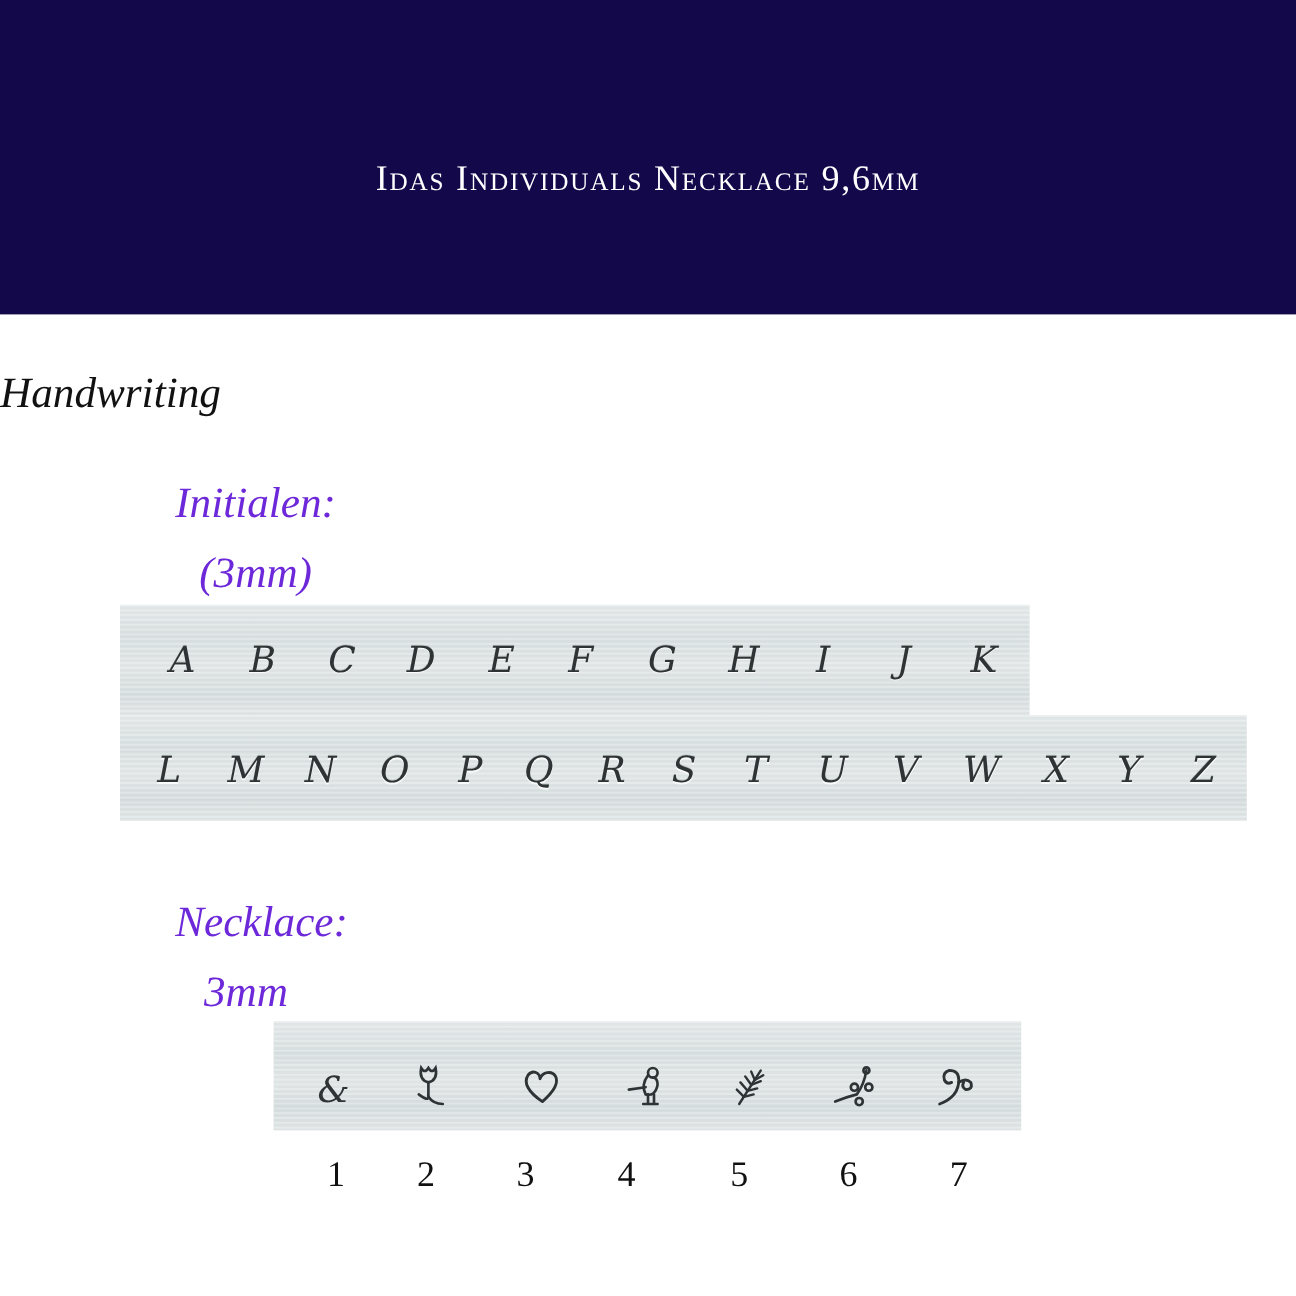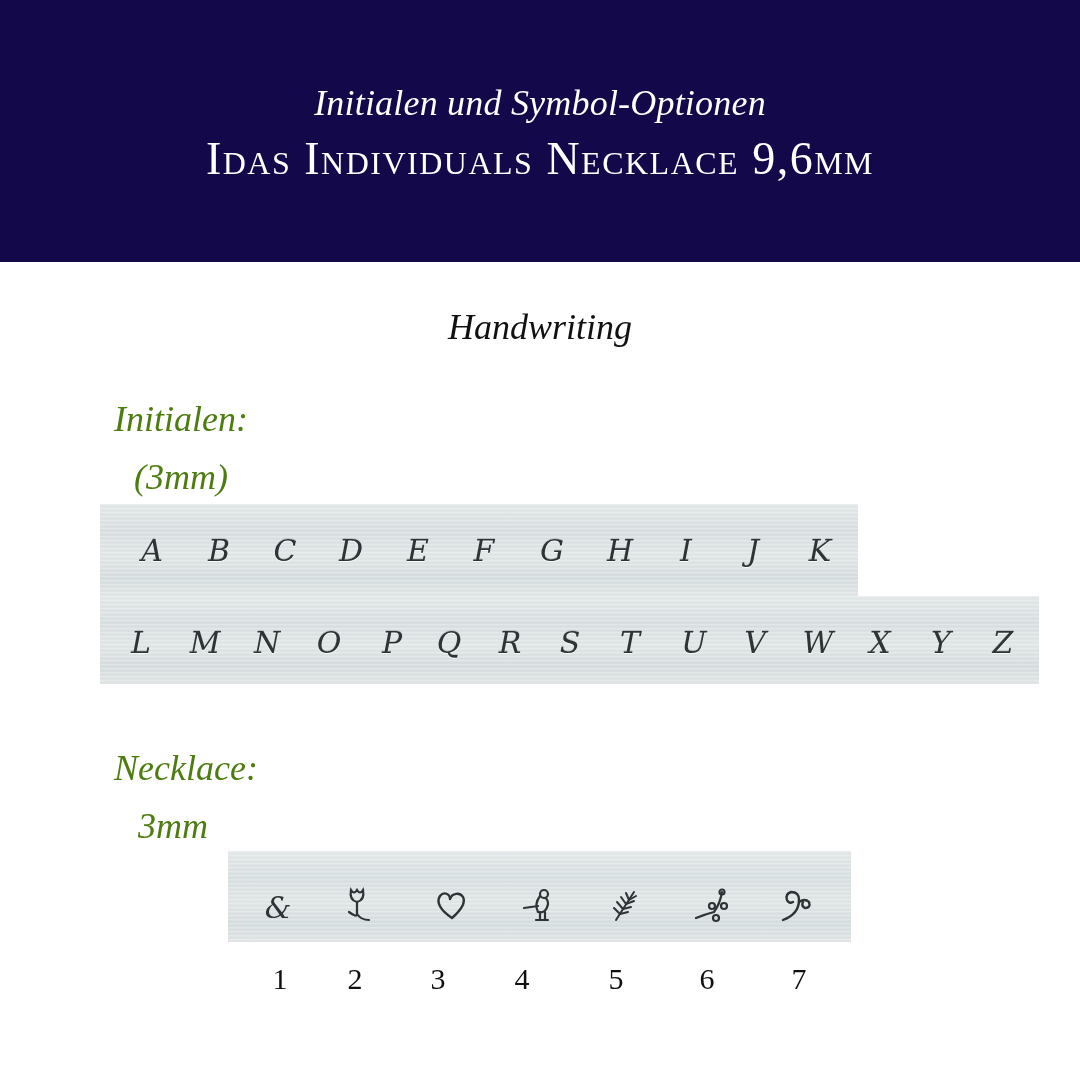--- a/index.html
+++ b/index.html
@@ -16,30 +16,31 @@
       text-align: center;
     }
     .header .subtitle {
       position: absolute; left: 0; right: 0; top: 82px;
       font-family: "Liberation Serif", serif; font-style: italic;
       font-size: 36px; letter-spacing: 0.2px;
     }
     .header .title {
       position: absolute; left: 0; right: 0; top: 132px;
       font-family: "Liberation Serif", serif;
-      font-size: 46px; font-variant: small-caps; letter-spacing: 1.5px;
+      font-size: 30px; font-variant: small-caps; letter-spacing: 1.5px;
     }
     .style-name {
-      position: absolute; left: 0; right: 0; top: 306px; text-align: center;
+      position: absolute; left: 0; right: 0; top: 306px; text-align: left;
       font-family: "Liberation Serif", serif; font-style: italic; font-size: 36px;
     }
     .label {
       position: absolute;
       font-family: "Liberation Serif", serif; font-style: italic; font-size: 36px;
-      color: #4d7c0f;
+      color: #6d28d9;
+      margin-left: 32px;
     }
     .strip {
       position: absolute;
       background: linear-gradient(180deg, #e4e9ea 0%, #d9e0e1 30%, #e2e7e8 55%, #d7dedf 80%, #e1e6e7 100%);
     }
     .strip::after {
       content: ""; position: absolute; inset: 0;
       background: repeating-linear-gradient(180deg, rgba(255,255,255,0.22) 0px, rgba(255,255,255,0.22) 1px, rgba(0,0,0,0.02) 2px, rgba(0,0,0,0) 4px);
       pointer-events: none;
     }
@@ -59,21 +60,20 @@
     .num {
       position: absolute; top: 962px;
       font-family: "Liberation Serif", serif; font-size: 30px; color: #111;
       transform: translateX(-50%);
     }
   </style>
 </head>
 <body>
 
 <div class="header">
-  <div class="subtitle">Initialen und Symbol-Optionen</div>
   <div class="title">Idas Individuals Necklace 9,6mm</div>
 </div>
 
 <div class="style-name">Handwriting</div>
 
 <div class="label" style="left:114px; top:398px;">Initialen:</div>
 <div class="label" style="left:134px; top:456px;">(3mm)</div>
 
 <div class="strip" style="left:100px; top:504px; width:758px; height:92px;"></div>
 <div class="strip" style="left:100px; top:596px; width:939px; height:88px;"></div>

